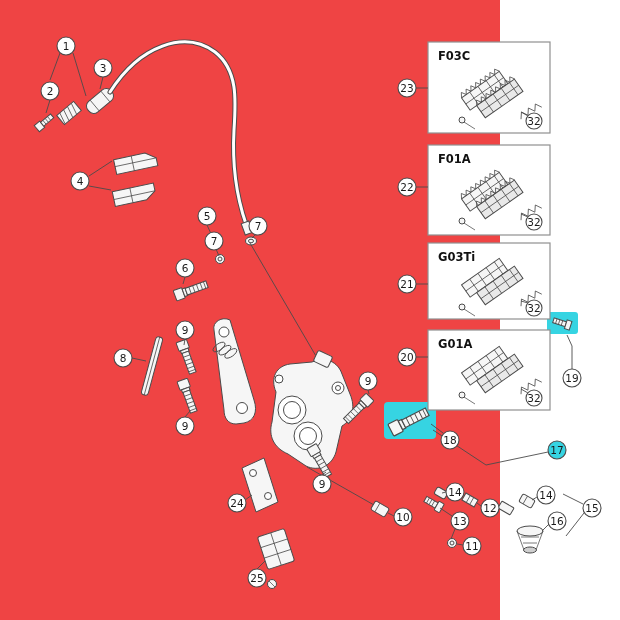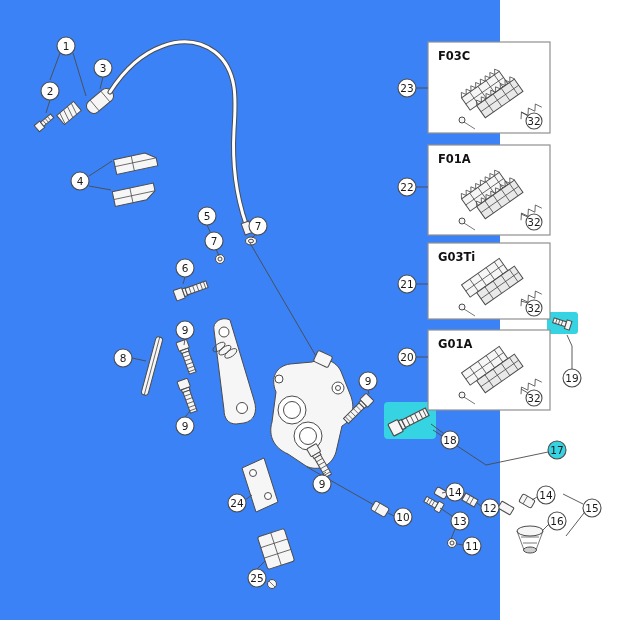--- a/index.html
+++ b/index.html
@@ -1,16 +1,16 @@
 <!DOCTYPE html>
 <html><head>
 <meta charset="utf-8">
 <style>
   body{margin:0;background:#fff;--ink:#4b4b4b;--hl:#36d4e2}
-  .stage{width:500px;height:620px;position:relative;background:#3b82f6;font-family:"DejaVu Sans",sans-serif}
+  .stage{width:500px;height:620px;position:relative;background:#ef4444;font-family:"DejaVu Sans",sans-serif}
   svg{display:block}
   svg text{font-family:"DejaVu Sans",sans-serif}
   .part{fill:#f6f6f6;stroke:var(--ink);stroke-width:1}
   .part2{fill:#e9e9e9;stroke:var(--ink);stroke-width:1}
   .part-dark{fill:#cfcfcf;stroke:var(--ink);stroke-width:1}
   .hole{fill:#ffffff;stroke:var(--ink);stroke-width:1}
   .ln{fill:none;stroke:var(--ink);stroke-width:.75}
   .leader{fill:none;stroke:var(--ink);stroke-width:.9}
   .hose-outer{fill:none;stroke:var(--ink);stroke-width:5;stroke-linecap:round}
   .hose-inner{fill:none;stroke:#fff;stroke-width:3;stroke-linecap:round}

